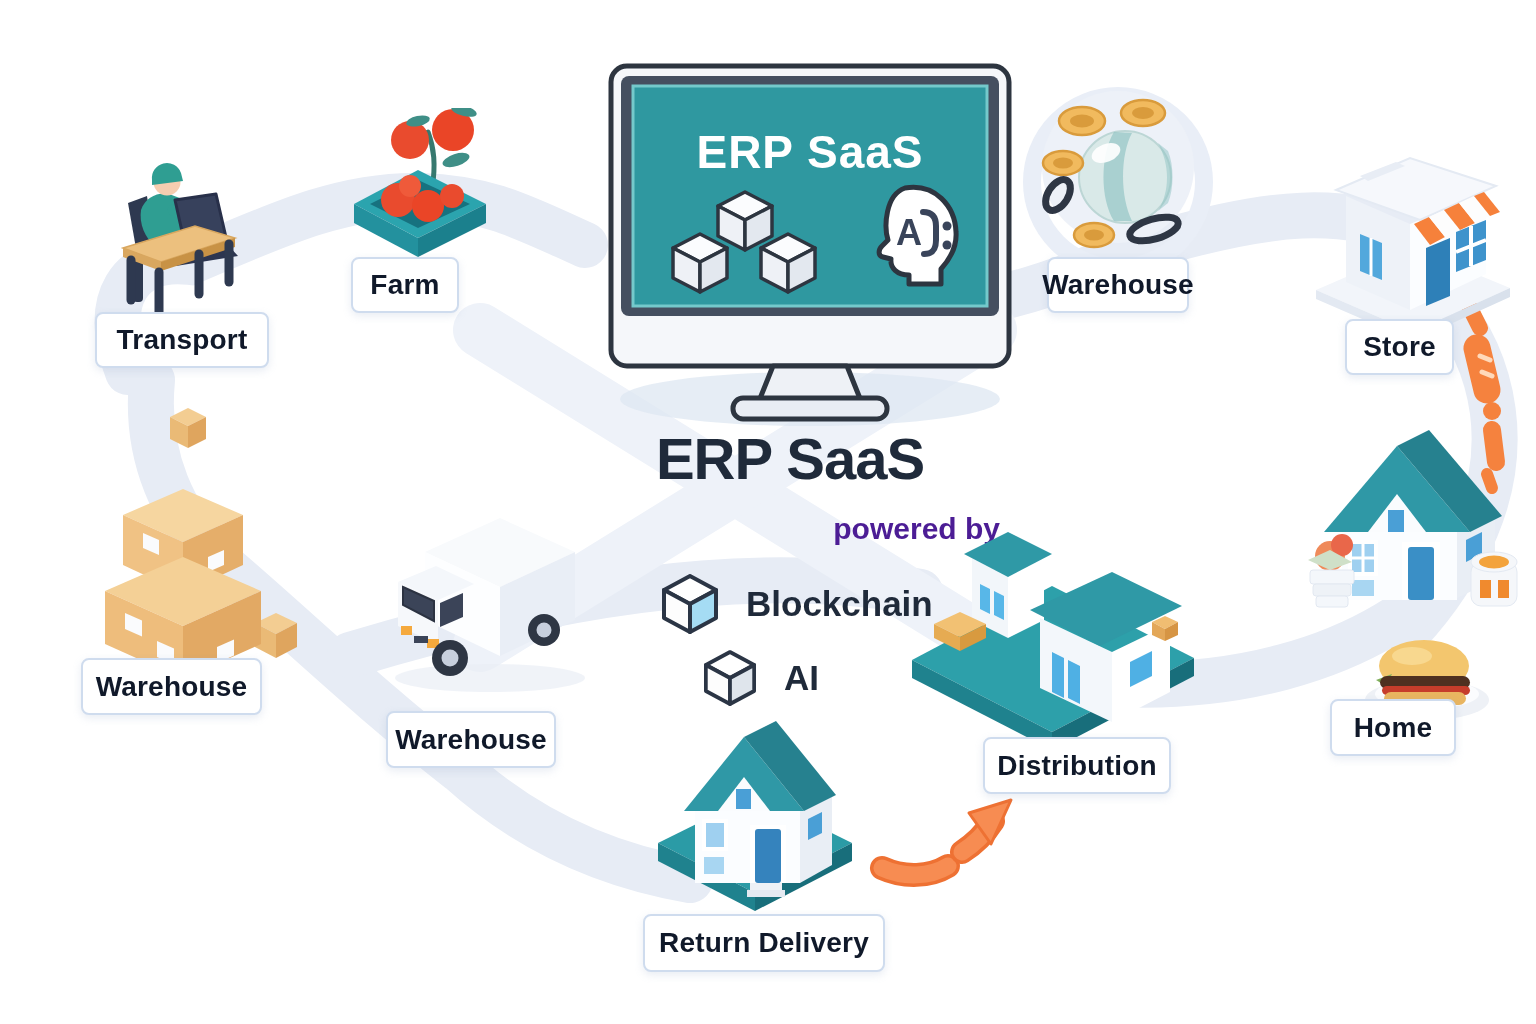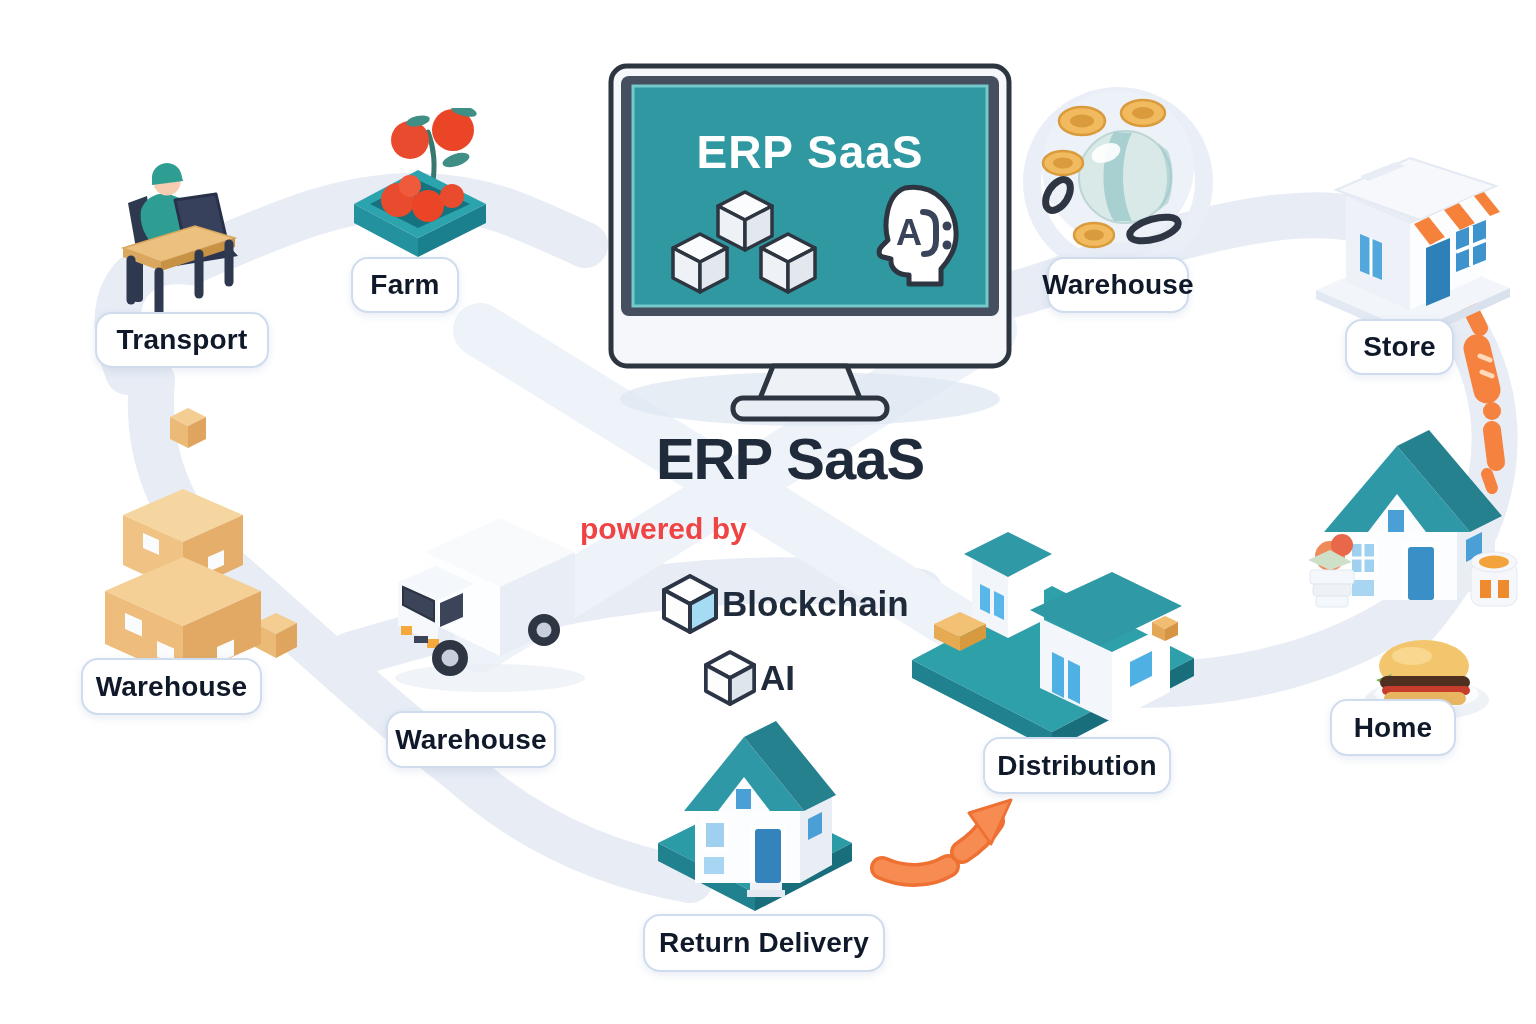--- a/index.html
+++ b/index.html
@@ -1,28 +1,28 @@
 <!DOCTYPE html>
 <html><head>
 <meta charset="utf-8">
 <style>
   html,body{margin:0;padding:0;background:#fff;}
   #stage{position:relative;width:1536px;height:1024px;background:#ffffff;overflow:hidden;
          font-family:"Liberation Sans",sans-serif;margin-left:40px;}
   svg{display:block;}
   .abs{position:absolute;}
   .label{position:absolute;display:flex;align-items:center;justify-content:center;
-         background:#ffffff;border:2px solid #cfdcee;border-radius:17px;
+         background:#ffffff;border:2px solid #cfdcee;border-radius:8px;
          box-shadow:0 3px 8px rgba(140,160,195,.20);
          font-size:28px;font-weight:600;color:#10192a;letter-spacing:.2px;white-space:nowrap;}
   .headline{position:absolute;left:540px;top:425px;width:420px;text-align:center;
             font-size:58px;font-weight:800;color:#1f2a3a;letter-spacing:-1px;}
-  .subtitle{position:absolute;left:540px;top:512px;width:420px;text-align:left;
-            font-size:30px;font-weight:600;color:#ef4444;}
-  .feature{position:absolute;display:flex;align-items:center;gap:4px;
+  .subtitle{position:absolute;left:540px;top:512px;width:420px;text-align:right;
+            font-size:30px;font-weight:600;color:#4c1d95;}
+  .feature{position:absolute;display:flex;align-items:center;gap:28px;
            font-size:35px;font-weight:600;color:#1f2a3a;}
   .screen-title{font:800 46px "Liberation Sans",sans-serif;fill:#ffffff;letter-spacing:1px;}
   .ai-letter{font:800 36px "Liberation Sans",sans-serif;fill:#39445a;}
 </style>
 </head>
 <body>
 
 <div id="stage">
 
   <svg class="abs" style="left:0;top:0" width="1536" height="1024" viewBox="0 0 1536 1024">

